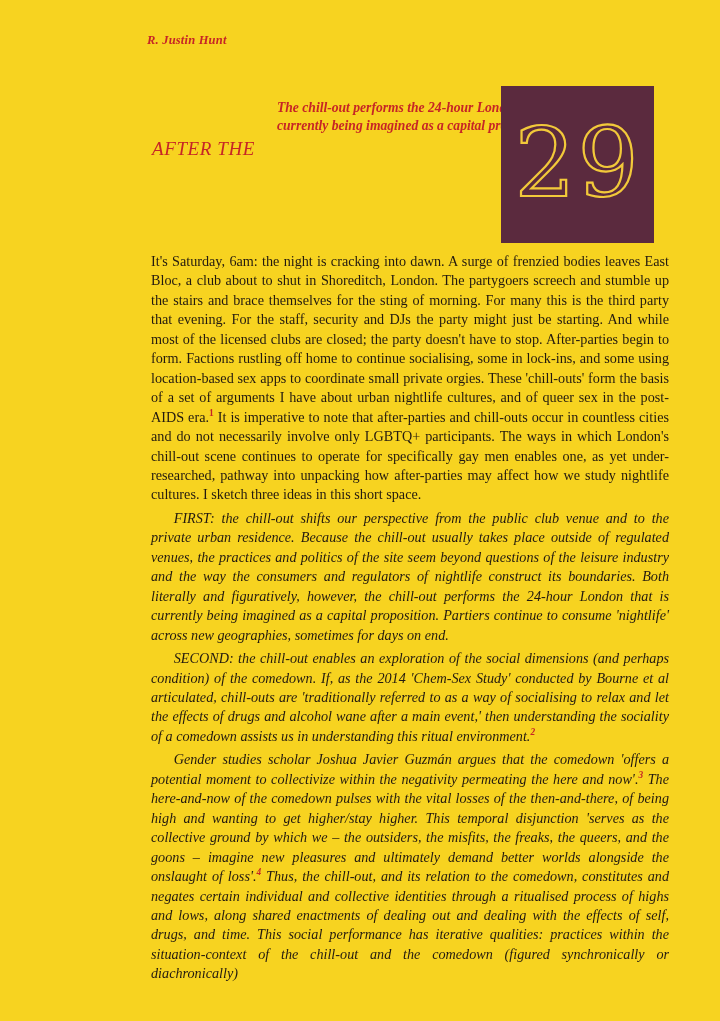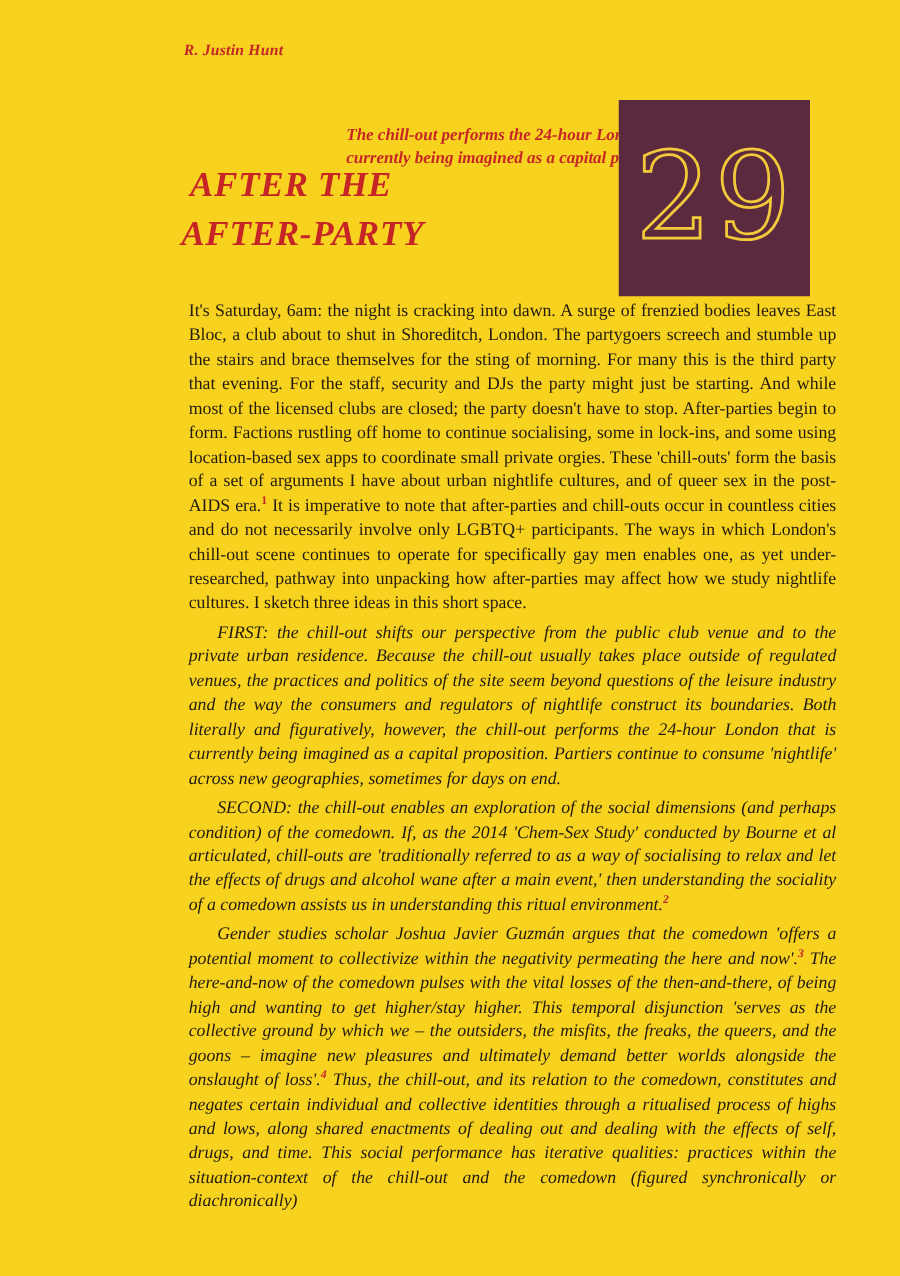--- a/index.html
+++ b/index.html
@@ -61,23 +61,23 @@
   .title-float {
     float: left;
     width: 218px;
     height: 112px;
     margin: 0 0 0 0;
     shape-outside: inset(0);
     position: relative;
   }
   .title-float .title-line {
     color: #C62526;
-    font-weight: bold;
+    font-weight: normal;
     font-style: italic;
-    font-size: 28px;
+    font-size: 19px;
     letter-spacing: 0.6px;
     line-height: 25px;
     white-space: nowrap;
   }
   .title-float .tl1 { position: absolute; left: 5px;  top: 56px; }
   .title-float .tl2 { position: absolute; left: -2px; top: 95px; }
 
   
   .quote-float {
     float: left;
@@ -98,21 +98,21 @@
     font-size: 13.6px;
     line-height: 17.6px;
     text-align: left;
   }
 
   
   .pagenum-float {
     float: left;
     width: 70px;
     height: 160px;
-    margin: 0;
+    margin: 6px;
     shape-outside: inset(0);
     position: relative;
   }
   .pagenum-box {
     position: absolute;
     left: -88px;
     top: 0px;
     width: 153px;
     height: 157px;
     background: #5B2A3E;
@@ -148,21 +148,20 @@
 <body>
 
 <div class="page">
 
   <div class="running-head">R. Justin Hunt</div>
 
   <div class="column clearfix">
 
     <div class="title-float">
       <div class="title-line tl1">AFTER THE</div>
-      <div class="title-line tl2">AFTER-PARTY</div>
     </div>
 
     <div class="quote-float">
       <div class="quote-text">The chill-out performs the 24-hour London that is currently being imagined as a capital proposition.</div>
     </div>
 
     <div class="pagenum-float">
       <div class="pagenum-box">
         <div class="num">29</div>
       </div>

